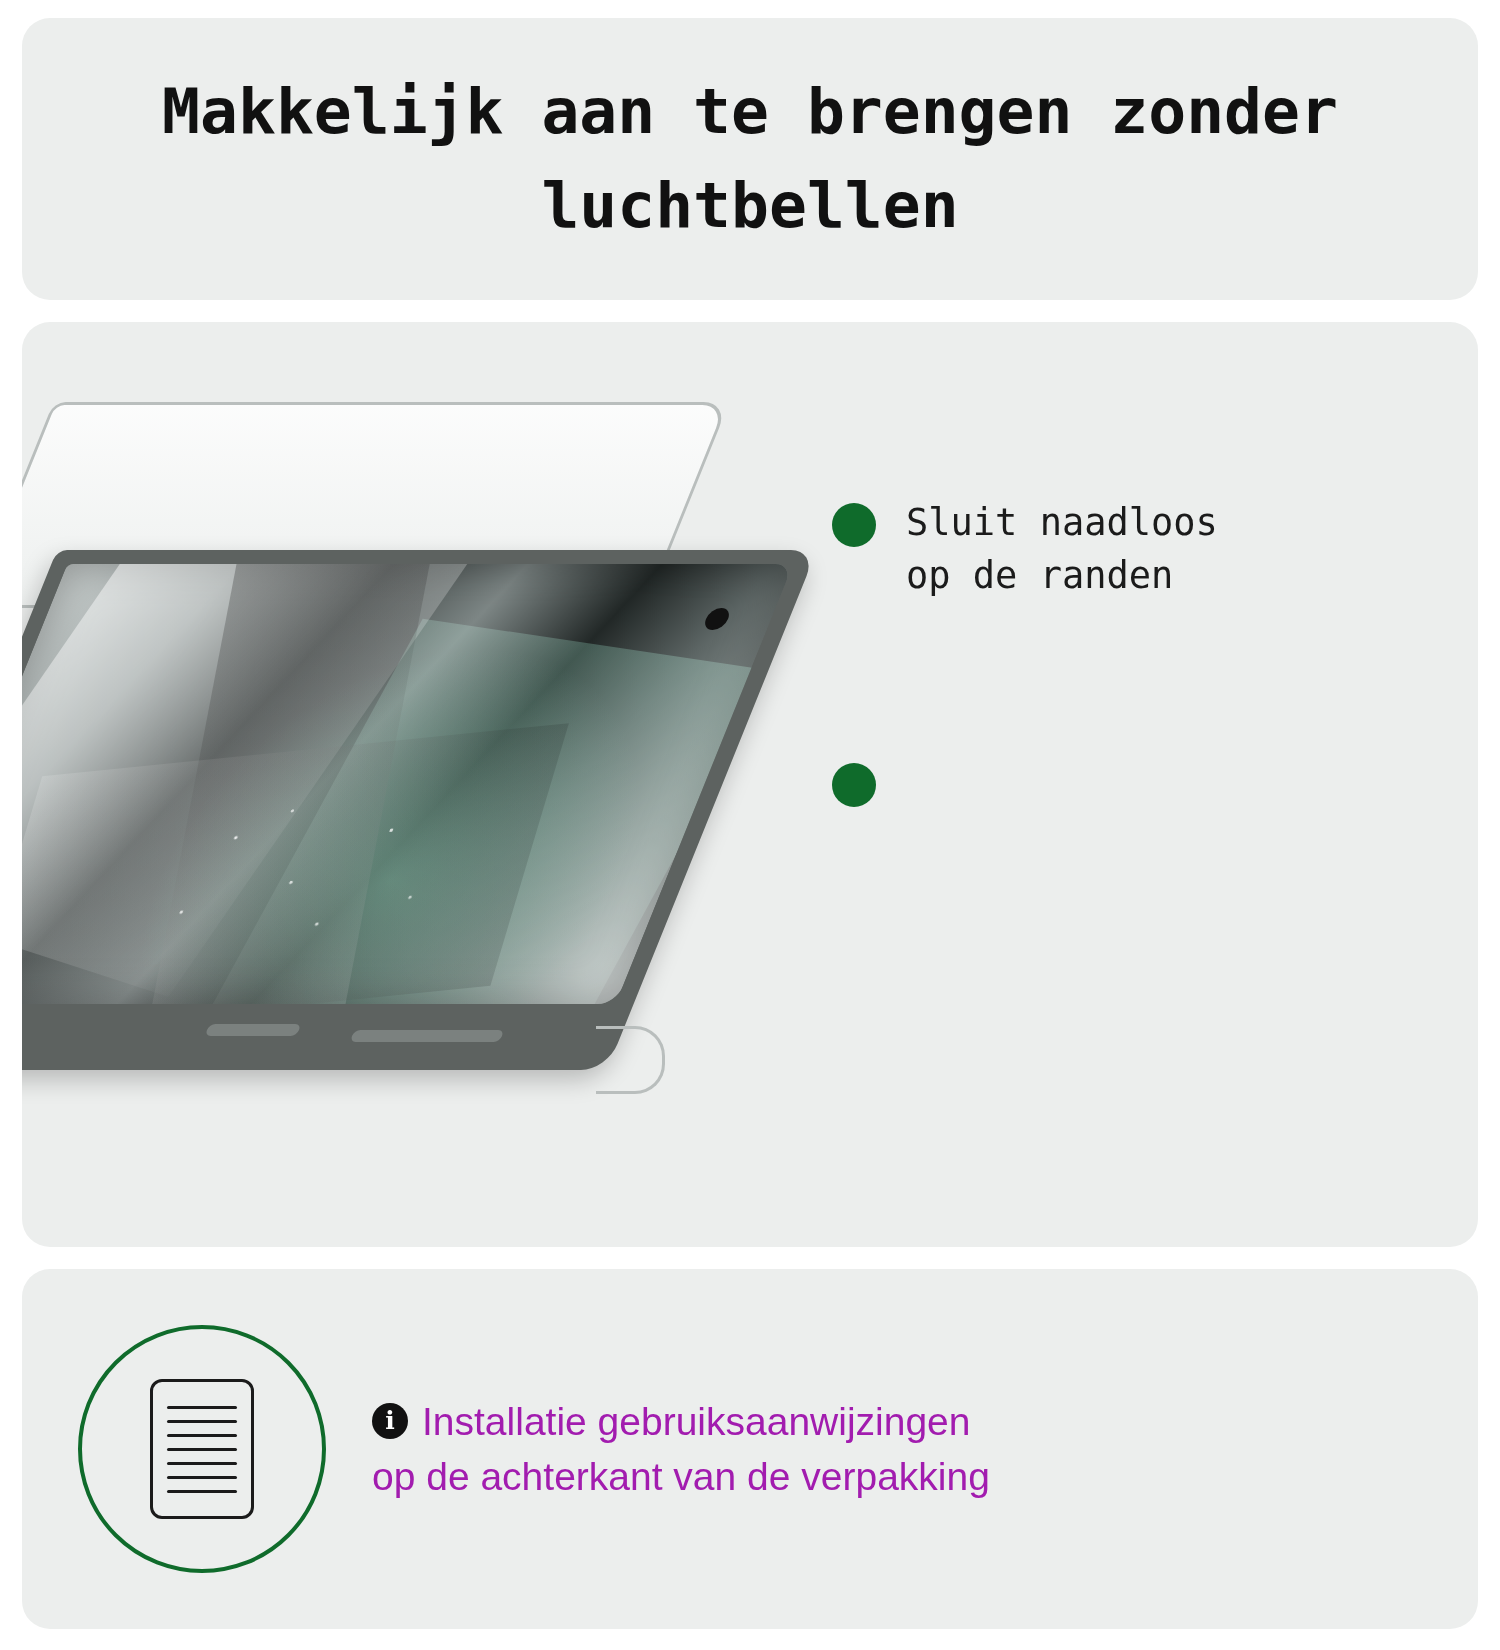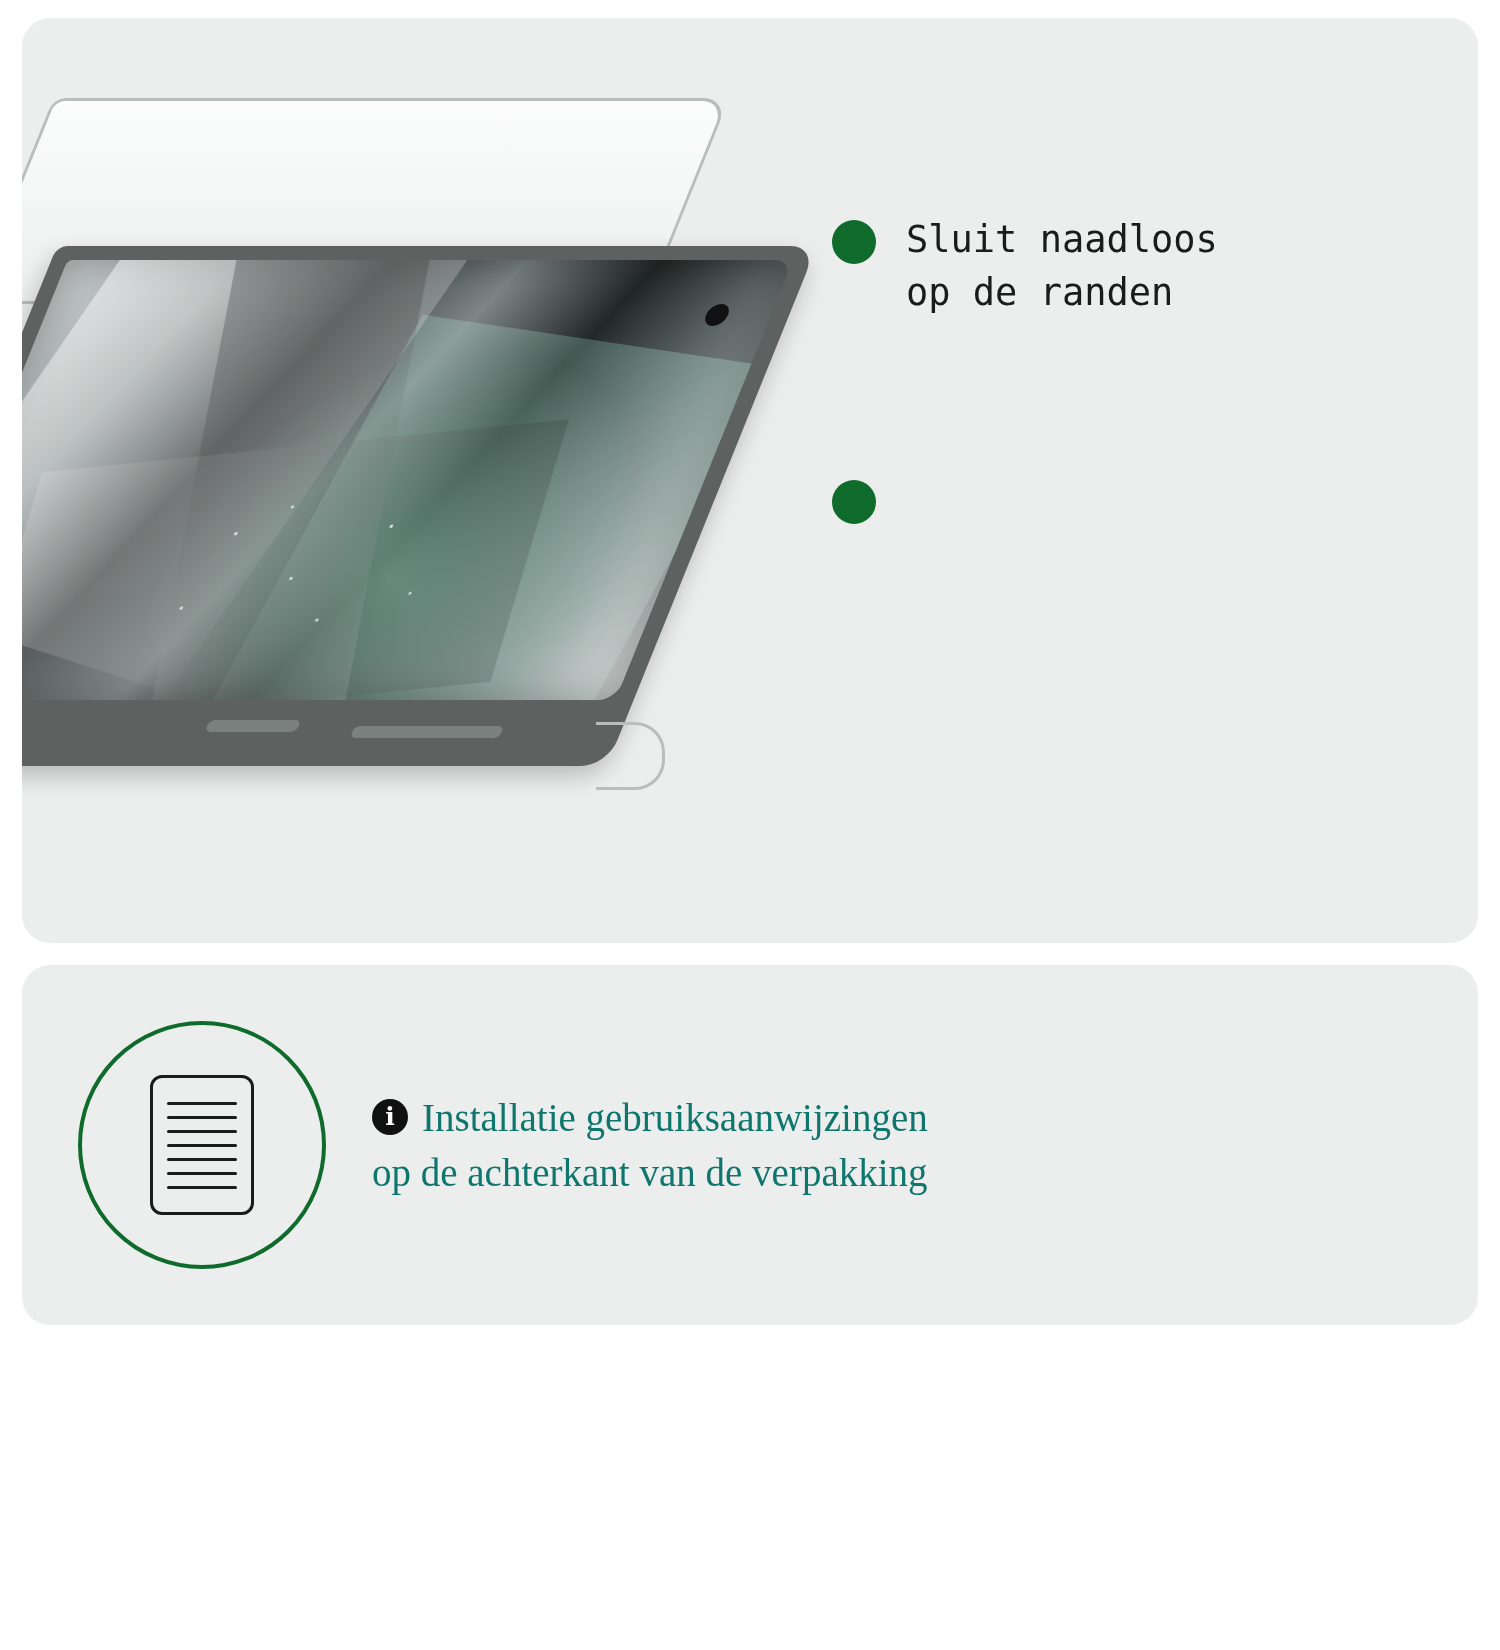--- a/index.html
+++ b/index.html
@@ -59,21 +59,21 @@
     position: absolute;
     left: -30px;
     top: 80px;
     width: 790px;
     height: 760px;
   }
 
   .bullets {
     position: absolute;
     left: 810px;
-    top: 196px;
+    top: 175px;
     width: 620px;
     display: flex;
     flex-direction: column;
     gap: 155px;
   }
   .bullet {
     display: flex;
     align-items: flex-start;
     gap: 30px;
   }
@@ -240,32 +240,36 @@
     background: #111111;
     color: #ffffff;
     font-family: "DejaVu Serif", serif;
     font-weight: bold;
     font-size: 25px;
     line-height: 36px;
     text-align: center;
     flex: 0 0 auto;
   }
   .manual-text {
-    font-family: Liberation Serif, serif;
+    font-family: Liberation Sans, sans-serif;
     font-size: 39px;
     line-height: 1.42;
-    color: #0f766e;
+    color: #a21caf;
     white-space: nowrap;
   }
 </style>
 </head>
 <body>
 
 <div class="page">
 
+  <section class="panel headline-panel">
+    <h1 class="headline">Makkelijk aan te brengen
+zonder luchtbellen</h1>
+  </section>
 
   <section class="panel product-panel">
 
     <div class="product-art">
       <div class="screen-protector"></div>
       <div class="phone-body">
         <div class="phone-screen">
           <div class="facet f1"></div>
           <div class="facet f2"></div>
           <div class="facet f3"></div>

